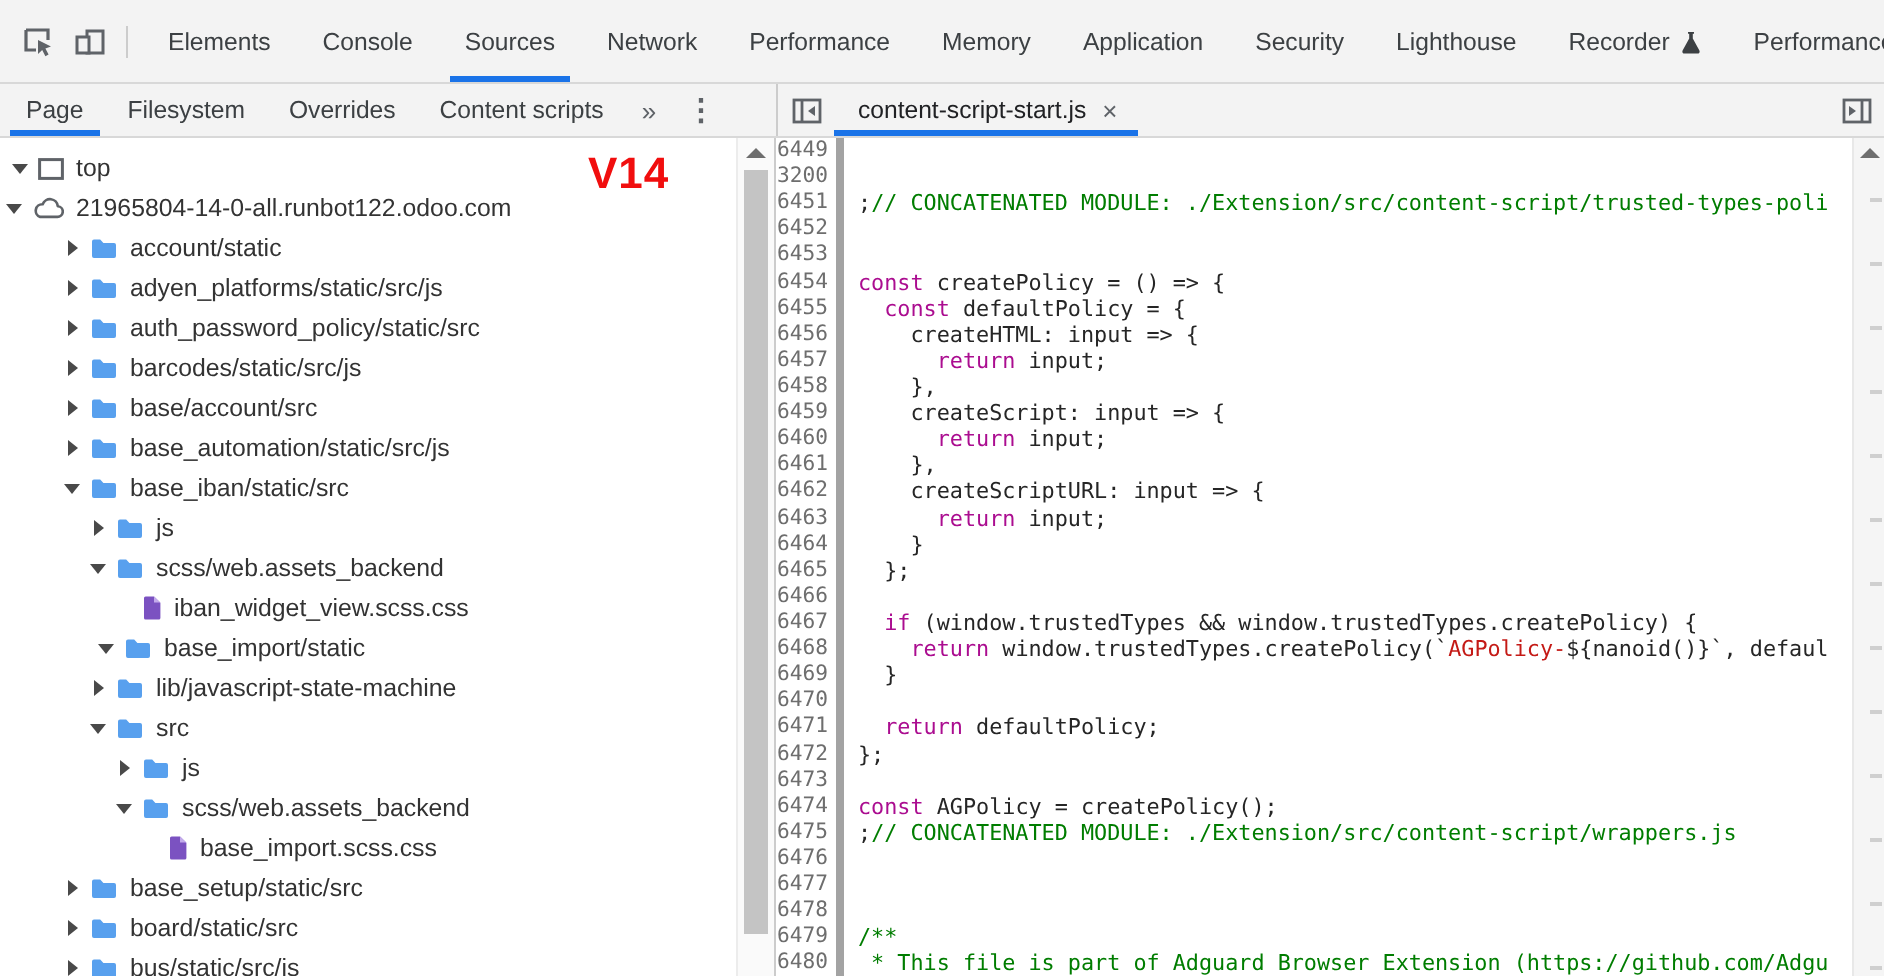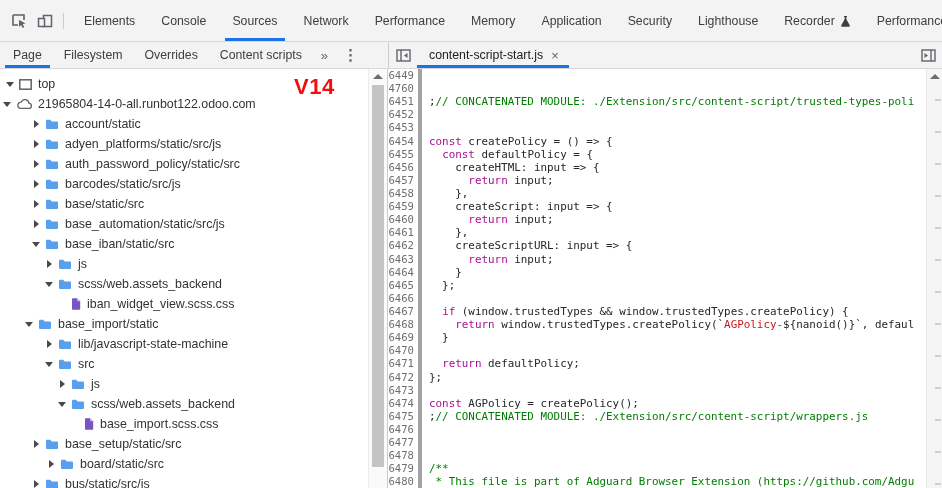--- a/index.html
+++ b/index.html
@@ -248,21 +248,21 @@
         </span>
         <span class="tree-label">barcodes/static/src/js</span>
       </div>
       <div class="tree-row" style="padding-left: 31px;">
         <span class="exp closed"></span>
         <span class="tree-ico">
           <svg width="14" height="11" viewBox="0 0 14 11">
             <path d="M1 1.8 Q1 .8 2 .8 h3.1 l1.6 1.7 H12 q1 0 1 1 V9 q0 1-1 1 H2 Q1 10 1 9 z" fill="#58a0ee"></path>
           </svg>
         </span>
-        <span class="tree-label">base/static/src</span>
+        <span class="tree-label">base/account/src</span>
       </div>
       <div class="tree-row" style="padding-left: 31px;">
         <span class="exp closed"></span>
         <span class="tree-ico">
           <svg width="14" height="11" viewBox="0 0 14 11">
             <path d="M1 1.8 Q1 .8 2 .8 h3.1 l1.6 1.7 H12 q1 0 1 1 V9 q0 1-1 1 H2 Q1 10 1 9 z" fill="#58a0ee"></path>
           </svg>
         </span>
         <span class="tree-label">base_automation/static/src/js</span>
       </div>
@@ -296,21 +296,21 @@
       <div class="tree-row" style="padding-left: 57px;">
         <span class="exp none"></span>
         <span class="tree-ico">
           <svg width="10" height="12" viewBox="0 0 10 12">
             <path d="M1 1 q0-.8 .8-.8 H6 l3.2 3.2 V11 q0 .8-.8 .8 H1.8 Q1 11.8 1 11 z" fill="#7b52c1"></path>
             <path d="M6 .2 v3.1 h3.2 z" fill="#c3abeb"></path>
           </svg>
         </span>
         <span class="tree-label">iban_widget_view.scss.css</span>
       </div>
-      <div class="tree-row" style="padding-left: 24px;">
+      <div class="tree-row" style="padding-left: 48px;">
         <span class="exp open"></span>
         <span class="tree-ico">
           <svg width="14" height="11" viewBox="0 0 14 11">
             <path d="M1 1.8 Q1 .8 2 .8 h3.1 l1.6 1.7 H12 q1 0 1 1 V9 q0 1-1 1 H2 Q1 10 1 9 z" fill="#58a0ee"></path>
           </svg>
         </span>
         <span class="tree-label">base_import/static</span>
       </div>
       <div class="tree-row" style="padding-left: 44px;">
         <span class="exp closed"></span>
@@ -360,21 +360,21 @@
       </div>
       <div class="tree-row" style="padding-left: 31px;">
         <span class="exp closed"></span>
         <span class="tree-ico">
           <svg width="14" height="11" viewBox="0 0 14 11">
             <path d="M1 1.8 Q1 .8 2 .8 h3.1 l1.6 1.7 H12 q1 0 1 1 V9 q0 1-1 1 H2 Q1 10 1 9 z" fill="#58a0ee"></path>
           </svg>
         </span>
         <span class="tree-label">base_setup/static/src</span>
       </div>
-      <div class="tree-row" style="padding-left: 46px;">
+      <div class="tree-row" style="padding-left: 31px;">
         <span class="exp closed"></span>
         <span class="tree-ico">
           <svg width="14" height="11" viewBox="0 0 14 11">
             <path d="M1 1.8 Q1 .8 2 .8 h3.1 l1.6 1.7 H12 q1 0 1 1 V9 q0 1-1 1 H2 Q1 10 1 9 z" fill="#58a0ee"></path>
           </svg>
         </span>
         <span class="tree-label">board/static/src</span>
       </div>
       <div class="tree-row" style="padding-left: 31px;">
         <span class="exp closed"></span>
@@ -396,21 +396,21 @@
       </div>
     </div>
   <div class="tree-scroll">
     <div class="sb-arrow-up"></div>
     <div class="tree-thumb"></div>
   </div>
   <div class="pane-divider"></div>
   <div class="editor-area">
     <div class="gutter" id="gutter">
         <div class="gut-row">6449</div>
-        <div class="gut-row">4760</div>
+        <div class="gut-row">3200</div>
         <div class="gut-row">6451</div>
         <div class="gut-row">6452</div>
         <div class="gut-row">6453</div>
         <div class="gut-row">6454</div>
         <div class="gut-row">6455</div>
         <div class="gut-row">6456</div>
         <div class="gut-row">6457</div>
         <div class="gut-row">6458</div>
         <div class="gut-row">6459</div>
         <div class="gut-row">6460</div>

